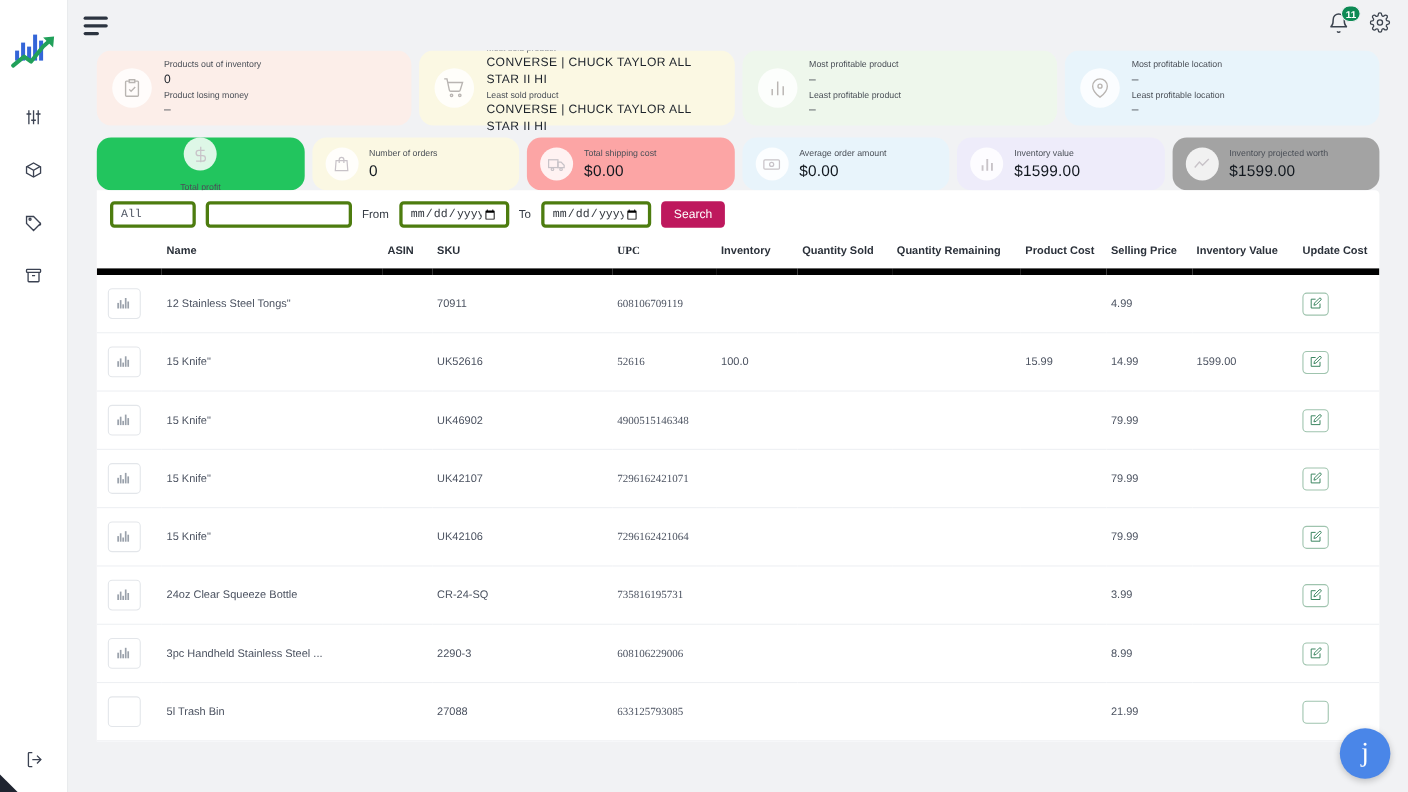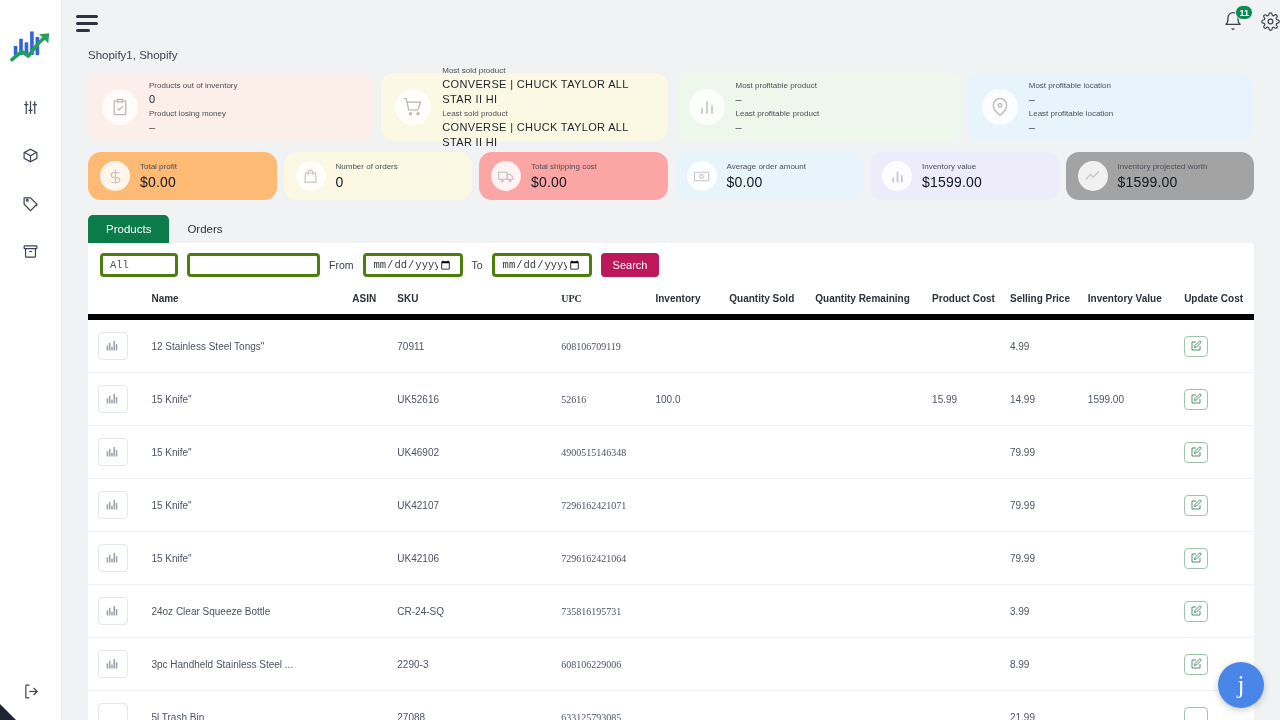--- a/index.html
+++ b/index.html
@@ -33,21 +33,21 @@
   .logout-item svg { stroke: #3b4252; }
   .corner-tri { position:absolute; bottom:0; left:0; width:0; height:0;
     border-left: 16px solid #1f2430; border-top: 16px solid transparent; }
 
   
   .main { flex: 1; height: 720px; display: flex; flex-direction: column; position: relative; }
 
   .topbar {
     height: 46px; background: #f1f2f4;
     display: flex; align-items: center; justify-content: space-between;
-    padding: 0 0 0 14px;
+    padding: 0 16px 0 14px;
     flex: 0 0 46px;
   }
   .hamburger { width: 24px; cursor: pointer; display:flex; flex-direction:column; gap:4px; }
   .hamburger span { display:block; height:3px; background:#2c3440; border-radius:2px; }
   .hamburger span:nth-child(1){ width:22px; }
   .hamburger span:nth-child(2){ width:22px; }
   .hamburger span:nth-child(3){ width:14px; }
   .topbar-right { display: flex; align-items: center; gap: 16px; }
   .bell-wrap { position: relative; cursor: pointer; width: 22px; height: 24px; }
   .badge {
@@ -97,21 +97,21 @@
   }
   .stat-icon {
     width: 30px; height: 30px; border-radius: 50%;
     background: rgba(255,255,255,.85);
     display: flex; align-items: center; justify-content: center;
     flex: 0 0 30px;
   }
   .stat-icon svg { stroke: #c8c3c8; }
   .stat-lbl { font-size: 8px; color: #4a4f57; line-height: 12px; }
   .stat-val { font-size: 14px; color: #12181f; line-height: 18px; letter-spacing: .2px; }
-  .s1 { background: #fdba74; }
+  .s1 { background: #22c55e; flex-direction: column; }
   .s2 { background: #fbf8e3; }
   .s3 { background: #fca5a5; }
   .s4 { background: #e8f4fb; }
   .s5 { background: #eeecfa; }
   .s6 { background: #a3a3a3; }
 
   
   .tabs { display: flex; margin-top: 15px; }
   .tab {
     padding: 8px 18px 8px 18px; font-size: 11.5px;
@@ -287,21 +287,20 @@
         <svg width="19" height="19" viewBox="0 0 24 24" fill="none" stroke="#3b434e" stroke-width="1.5">
           <circle cx="12" cy="12" r="3"></circle>
           <path d="M19.4 15a1.6 1.6 0 00.3 1.8l.1.1a2 2 0 11-2.8 2.8l-.1-.1a1.6 1.6 0 00-1.8-.3 1.6 1.6 0 00-1 1.5V21a2 2 0 11-4 0v-.1A1.6 1.6 0 009 19.4a1.6 1.6 0 00-1.8.3l-.1.1a2 2 0 11-2.8-2.8l.1-.1a1.6 1.6 0 00.3-1.8 1.6 1.6 0 00-1.5-1H3a2 2 0 110-4h.1A1.6 1.6 0 004.6 9a1.6 1.6 0 00-.3-1.8l-.1-.1a2 2 0 112.8-2.8l.1.1a1.6 1.6 0 001.8.3H9a1.6 1.6 0 001-1.5V3a2 2 0 114 0v.1a1.6 1.6 0 001 1.5 1.6 1.6 0 001.8-.3l.1-.1a2 2 0 112.8 2.8l-.1.1a1.6 1.6 0 00-.3 1.8V9a1.6 1.6 0 001.5 1H21a2 2 0 110 4h-.1a1.6 1.6 0 00-1.5 1z"></path>
         </svg>
       </span>
     </div>
   </div>
 
   <div class="content">
 
-    <div class="page-sub">Shopify1, Shopify</div>
 
     <div class="kpi-row">
 
       <div class="kpi-card kpi-a">
         <div class="kpi-icon">
           <svg width="20" height="20" viewBox="0 0 24 24" fill="none" stroke-width="1.5">
             <path d="M9 3h6v3H9z"></path>
               <path d="M15 4.5h3a1 1 0 011 1V20a1 1 0 01-1 1H6a1 1 0 01-1-1V5.5a1 1 0 011-1h3"></path>
               <polyline points="9 13.5 11 15.5 15.5 11"></polyline>
           </svg>
@@ -438,24 +437,20 @@
             <polyline points="3 16 9 9 13 13 21 5"></polyline>
           </svg>
         </div>
         <div>
           <div class="stat-lbl">Inventory projected worth</div>
           <div class="stat-val">$1599.00</div>
         </div>
       </div>
     </div>
 
-    <div class="tabs">
-      <div class="tab active">Products</div>
-      <div class="tab">Orders</div>
-    </div>
 
     <div class="panel">
 
       <div class="filter-bar">
         <input class="fi fi-all" value="All" style="">
         <input class="fi fi-text" placeholder="" style="">
         <span class="flbl">From</span>
         <input type="date" class="fi fi-date" style="">
         <span class="flbl">To</span>
         <input type="date" class="fi fi-date" style="">

